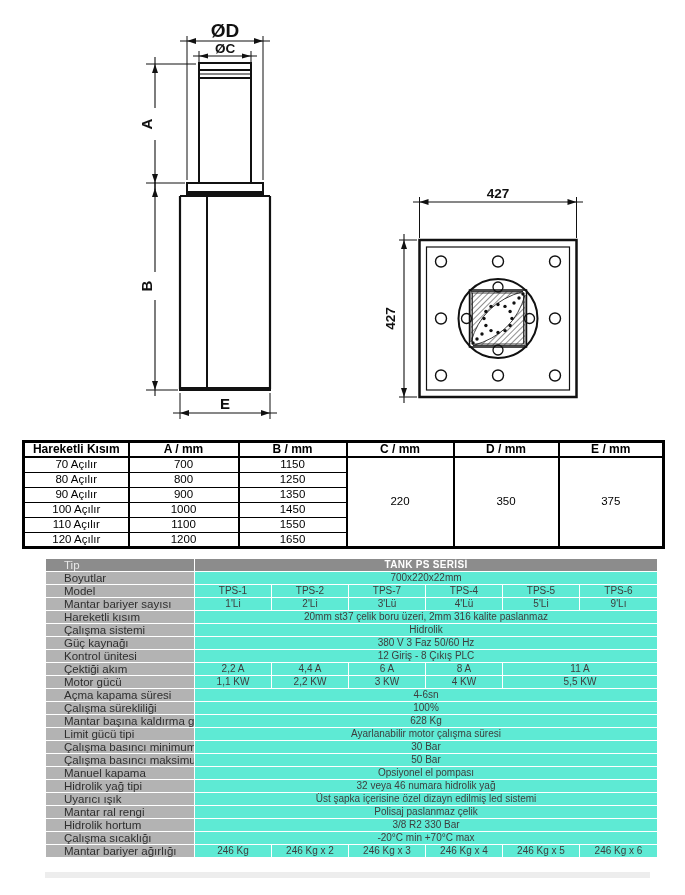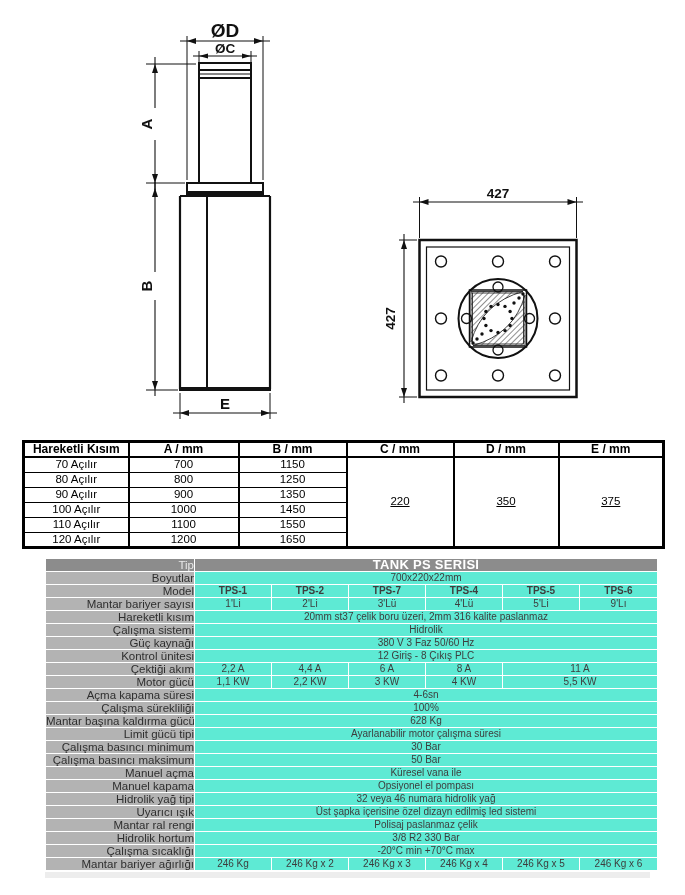--- a/index.html
+++ b/index.html
@@ -12,36 +12,36 @@
 
   
   .dim-table { position:absolute; left:22px; top:440px; width:640px;
                border-collapse:collapse; table-layout:fixed;
                font-size:11.5px; color:#000; text-align:center; }
   .dim-table th, .dim-table td { border:1.5px solid #000; height:15px;
                line-height:13px; padding:0; vertical-align:middle; }
   .dim-table th { font-weight:bold; font-size:12px; border-width:2.5px 2.5px 2px 2.5px; }
   .dim-table td { border-left-width:2.5px; border-right-width:2.5px;margin-top:22px; }
   .dim-table { border:3px solid #000; }
-  .dim-table td.merged { font-size:11.5px;text-decoration:underline; }
+  .dim-table td.merged { font-size:11.5px; }
 
   
   .spec-table { position:absolute; left:45px; top:558px; width:605px;
                 border-collapse:separate; border-spacing:1px;
                 table-layout:fixed; font-size:10px; color:#3d3d3d; }
   .spec-table td { height:12px; line-height:12px; padding:0;
                    vertical-align:middle; text-align:center;
                    white-space:nowrap; overflow:hidden; }
-  .spec-table td.lbl { background:#b3b3b3; text-align:right; padding-left:0;
+  .spec-table td.lbl { background:#b3b3b3; text-align:left; padding-left:18px;
                        font-size:11.5px; color:#2e2e2e; }
   .spec-table td.val { background:#5eead4; }
   .spec-table tr.hdr td { background:#8c8c8c; color:#fff; }
   .spec-table tr.hdr td.lbl { color:#e8e8e8; font-size:11.5px; }
-  .spec-table tr.hdr td.val { font-weight:bold; font-size:13px; letter-spacing:.3px; }
-  .spec-table td.bold { font-weight:bold; }
+  .spec-table tr.hdr td.val { font-weight:bold; font-size:10px; letter-spacing:.3px; }
+  .spec-table td.bold { font-weight:normal; }
   .spec-strip { position:absolute; left:45px; top:872px; width:605px; height:6px; background:#ededed; }
 </style>
 </head>
 <body>
 
 <div class="page">
 
   <svg class="drawing-svg" width="685" height="435" viewBox="0 0 685 435">
 
     <defs>
@@ -308,24 +308,20 @@
       </tr>
       <tr>
         <td class="lbl">Çalışma basıncı minimum</td>
         <td class="val" colspan="6">30 Bar</td>
       </tr>
       <tr>
         <td class="lbl">Çalışma basıncı maksimum</td>
         <td class="val" colspan="6">50 Bar</td>
       </tr>
       <tr>
-        <td class="lbl">Manuel açma</td>
-        <td class="val" colspan="6">Küresel vana ile</td>
-      </tr>
-      <tr>
         <td class="lbl">Manuel kapama</td>
         <td class="val" colspan="6">Opsiyonel el pompası</td>
       </tr>
       <tr>
         <td class="lbl">Hidrolik yağ tipi</td>
         <td class="val" colspan="6">32 veya 46 numara hidrolik yağ</td>
       </tr>
       <tr>
         <td class="lbl">Uyarıcı ışık</td>
         <td class="val" colspan="6">Üst şapka içerisine özel dizayn edilmiş led sistemi</td>

